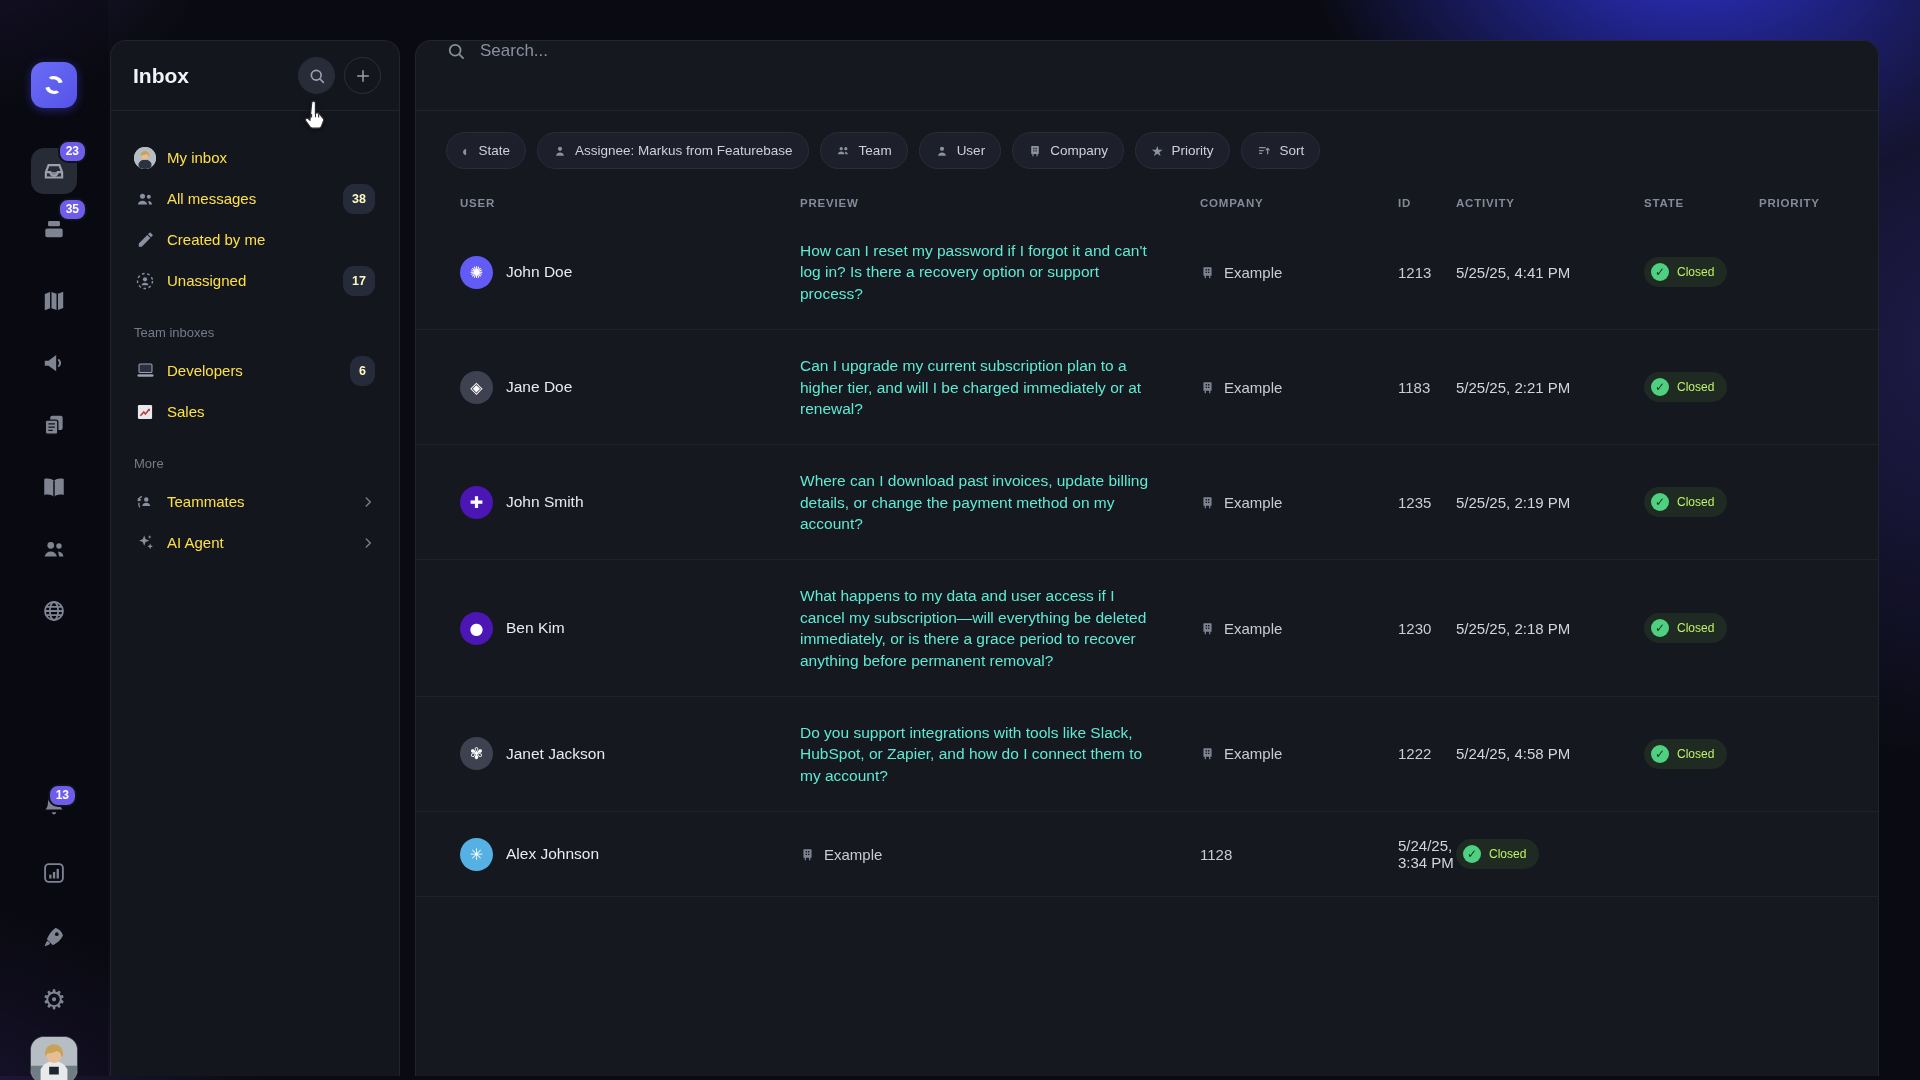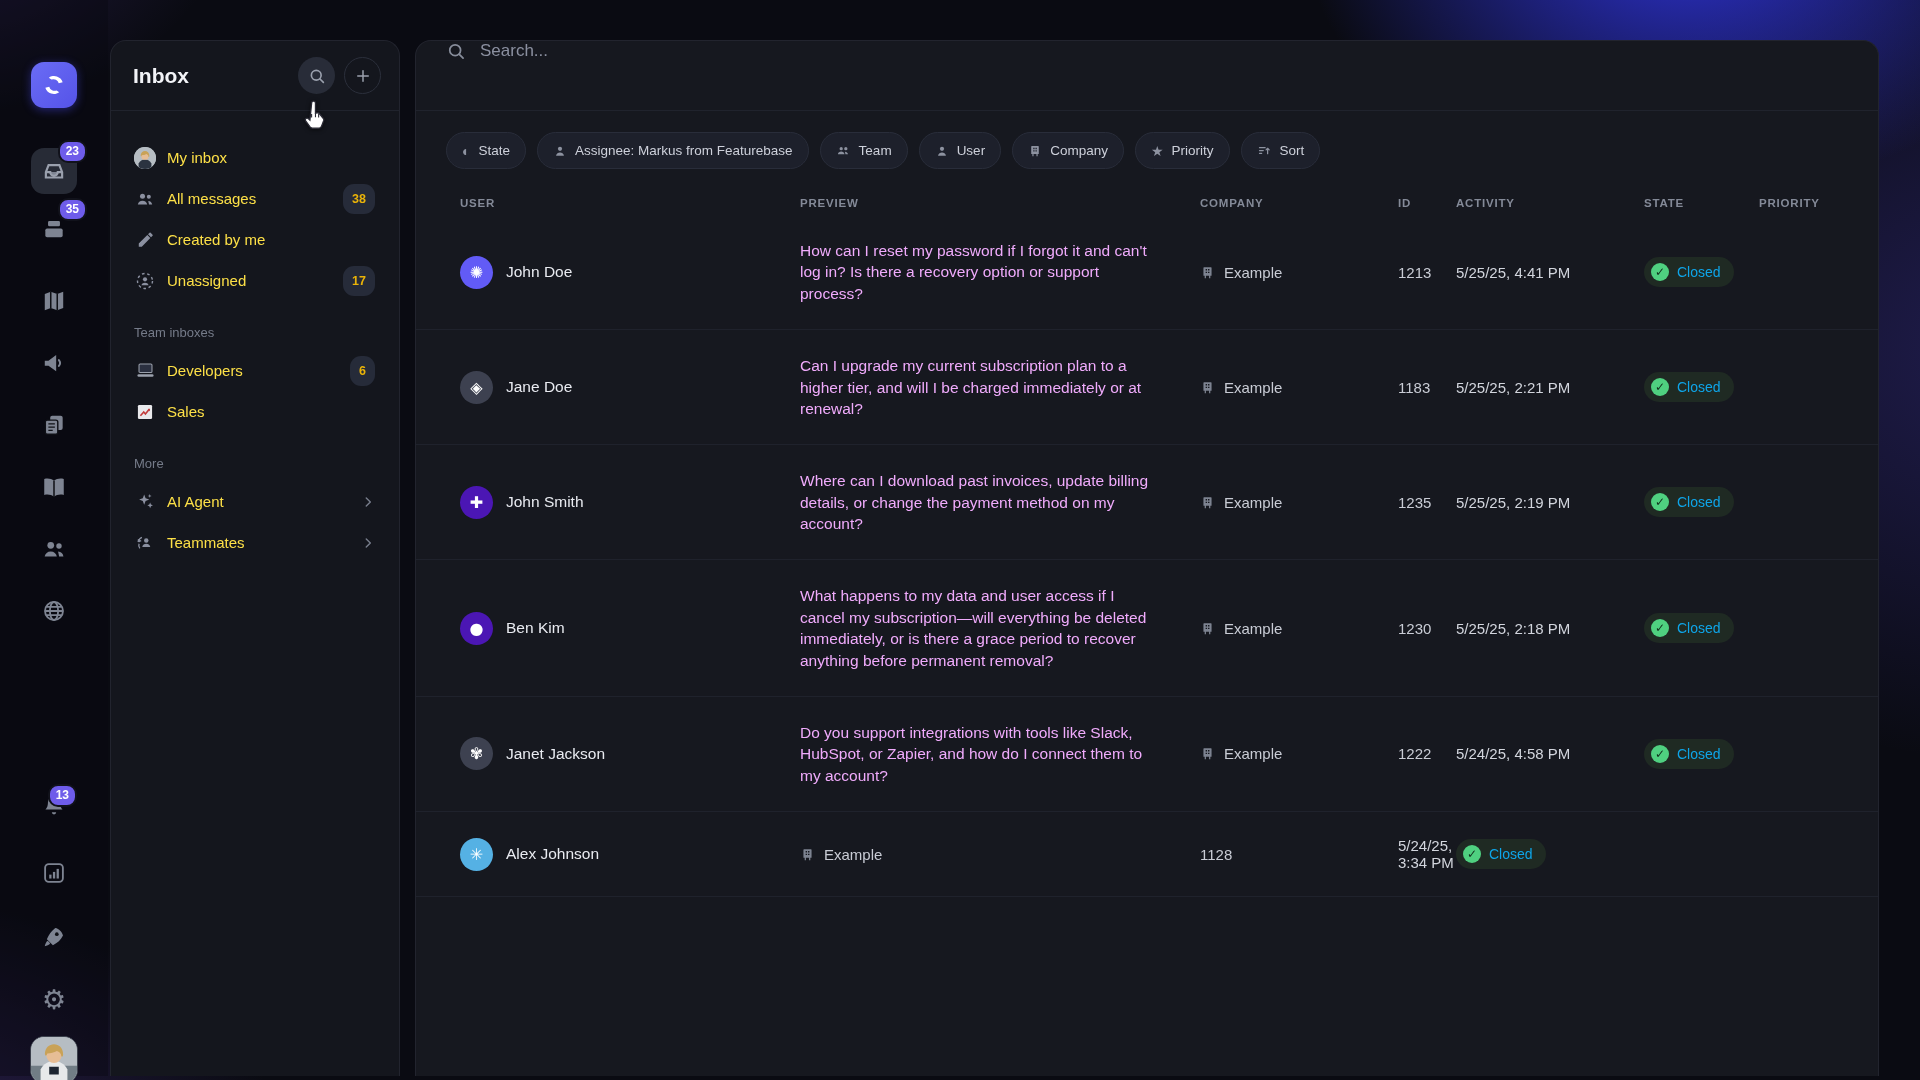--- a/index.html
+++ b/index.html
@@ -30,48 +30,48 @@
   .sidebar{ left:110px; width:290px; background:#14161d; }
   .sb-head{ height:70px; display:flex; align-items:center; padding:0 18px 0 22px; border-bottom:1px solid #20232d;justify-content:center; }
   .sb-title{ font-size:21px; font-weight:700; color:#f2f3f7; flex:1; }
   .round-btn{ width:37px; height:37px; border-radius:50%; display:flex; align-items:center; justify-content:center; color:#9aa0ad; cursor:pointer; }
   .round-btn.search{ background:#282c38; margin-right:9px; }
   .round-btn.plus{ border:1px solid #2b2f3b; }
   .sb-nav{ padding:26px 14px 0 14px; }
   .sb-item{ display:flex; align-items:center; height:41px; padding:0 10px 0 9px; border-radius:9px; cursor:pointer; }
   .sb-ico{ width:22px; height:22px; margin-right:11px; display:flex; align-items:center; justify-content:center; color:#8b90a0; flex:none; }
   .sb-label{ font-size:15px; color:#fde047; flex:1; }
-  .sb-badge{ background:#262b39; color:#eab308; font-size:12.5px; font-weight:600; padding:8px 9px; border-radius:11px; }
+  .sb-badge{ background:#262b39; color:#fef9c3; font-size:12.5px; font-weight:600; padding:8px 9px; border-radius:11px; }
   .sb-section{ font-size:13px; color:#757b89; padding:24px 10px 10px 9px; }
   .sb-chevron{ color:#787e8c; }
   .mini-avatar{ width:22px; height:22px; border-radius:50%; overflow:hidden; background:#b9c0c6; }
 
   
   .main{ left:415px; width:1464px; }
   .search-row{ height:70px; display:flex; align-items:flex-start; padding:0 30px; border-bottom:1px solid #20232d; color:#878d9b; }
   .search-row input{ background:transparent; border:none; outline:none; color:#e6e8ee; font-size:17px; margin-left:14px; flex:1; font-family:inherit; }
   .search-row input::placeholder{ color:#8b90a0; }
   .chips{ display:flex; gap:11px; padding:21px 30px 8px; }
   .chip{ display:inline-flex; align-items:center; gap:8px; height:37px; padding:0 15px; border-radius:19px; background:#1d202b; border:1px solid #292d3a; font-size:13.5px; color:#cdd0da; cursor:pointer; white-space:nowrap; }
   .chip .ci{ color:#8d92a0; display:flex; align-items:center; font-size:13px; }
 
   .thead{ display:grid; grid-template-columns:340px 400px 198px 58px 188px 115px 1fr; padding:20px 0 6px 44px; }
   .th{ font-size:11.5px; letter-spacing:.07em; color:#848a98; font-weight:700; }
   .trow{ display:grid; grid-template-columns:340px 400px 198px 58px 188px 115px 1fr; padding:25px 0 25px 44px; border-bottom:1px solid #1f222c; align-items:center; cursor:pointer; }
   .ucell{ display:flex; align-items:center; gap:13px; }
   .uavatar{ width:33px; height:33px; border-radius:50%; display:flex; align-items:center; justify-content:center; color:#fff; font-size:16px; flex:none; font-family:"DejaVu Sans",sans-serif; }
   .uname{ font-size:15.5px; font-weight:400; color:#e9ebf1; }
-  .preview{ font-size:15.5px; line-height:1.38; color:#f0abfc; padding-right:40px; }
+  .preview{ font-size:15.5px; line-height:1.38; color:#5eead4; padding-right:40px; }
   .ccell{ display:flex; align-items:center; gap:9px; color:#c9ccd5; font-size:15px; }
   .ccell .ci{ color:#7d8391; display:flex; }
   .idcell,.actcell{ font-size:15px; color:#c9ccd5; }
   .actcell{ color:#d2d5dd; font-weight:500; }
   .state-badge{ display:inline-flex; align-items:center; gap:8px; background:#1f2a23; border-radius:17px; padding:6px 13px 6px 7px; }
   .state-badge .chk{ width:18px; height:18px; border-radius:50%; background:#4fd080; color:#11301d; font-size:12px; font-weight:700; display:flex; align-items:center; justify-content:center; }
-  .state-badge span.lbl{ color:#0ea5e9; font-size:14px; font-weight:500; }
+  .state-badge span.lbl{ color:#bef264; font-size:12px; font-weight:500; }
 
   .cursor{ position:absolute; left:300px; top:100px; width:30px; height:34px; z-index:50; pointer-events:none; filter:drop-shadow(0 1px 2px rgba(0,0,0,.6)); }
   svg{ display:block; }
 </style>
 </head>
 <body>
 
 <nav class="rail">
   <div class="rail-item rail-logo" style="top:62px">
     <svg width="26" height="26" viewBox="0 0 24 24">
@@ -259,45 +259,45 @@
             <path d="M17.5 7.8 18 11l-3-1z" fill="#c33b3b"></path>
           </svg>
       </span>
       <span class="sb-label">Sales</span>
     </div>
 
     <div class="sb-section">More</div>
 
     <div class="sb-item">
       <span class="sb-ico">
-        <svg width="21" height="21" viewBox="0 0 24 24" fill="currentColor">
-            <path d="m10.5 4 1.6 4.2 4.2 1.6-4.2 1.6-1.6 4.2-1.6-4.2L4.7 9.8l4.2-1.6z"></path>
-            <path d="m17.3 13.2.9 2.3 2.3.9-2.3.9-.9 2.3-.9-2.3-2.3-.9 2.3-.9z"></path>
-            <path d="m16.8 3.4.6 1.6 1.6.6-1.6.6-.6 1.6-.6-1.6-1.6-.6 1.6-.6z"></path>
-          </svg>
-      </span>
-      <span class="sb-label">AI Agent</span>
-      <span class="sb-chevron">
-        <svg width="14" height="14" viewBox="0 0 24 24" fill="none" stroke="currentColor" stroke-width="2.4">
-            <path d="m9 5 7 7-7 7" stroke-linecap="round" stroke-linejoin="round"></path>
-          </svg>
-      </span>
-    </div>
-
-    <div class="sb-item">
-      <span class="sb-ico">
         <svg width="20" height="20" viewBox="0 0 24 24" fill="currentColor">
             <circle cx="13.5" cy="9" r="2.7"></circle>
             <path d="M8.7 16.8c.5-2.5 2.4-3.9 4.8-3.9s4.3 1.4 4.8 3.9z"></path>
             <path d="M8.3 5.2A5.5 5.5 0 0 0 4.6 10l-1.5-.4" fill="none" stroke="currentColor" stroke-width="1.6"></path>
             <path d="M5.8 18.5A5.5 5.5 0 0 1 4.9 13" fill="none" stroke="currentColor" stroke-width="1.6"></path>
             <path d="m3.9 7.6 1 2.6 2.5-1" fill="none" stroke="currentColor" stroke-width="1.6"></path>
           </svg>
       </span>
       <span class="sb-label">Teammates</span>
+      <span class="sb-chevron">
+        <svg width="14" height="14" viewBox="0 0 24 24" fill="none" stroke="currentColor" stroke-width="2.4">
+            <path d="m9 5 7 7-7 7" stroke-linecap="round" stroke-linejoin="round"></path>
+          </svg>
+      </span>
+    </div>
+
+    <div class="sb-item">
+      <span class="sb-ico">
+        <svg width="21" height="21" viewBox="0 0 24 24" fill="currentColor">
+            <path d="m10.5 4 1.6 4.2 4.2 1.6-4.2 1.6-1.6 4.2-1.6-4.2L4.7 9.8l4.2-1.6z"></path>
+            <path d="m17.3 13.2.9 2.3 2.3.9-2.3.9-.9 2.3-.9-2.3-2.3-.9 2.3-.9z"></path>
+            <path d="m16.8 3.4.6 1.6 1.6.6-1.6.6-.6 1.6-.6-1.6-1.6-.6 1.6-.6z"></path>
+          </svg>
+      </span>
+      <span class="sb-label">AI Agent</span>
       <span class="sb-chevron">
         <svg width="14" height="14" viewBox="0 0 24 24" fill="none" stroke="currentColor" stroke-width="2.4">
             <path d="m9 5 7 7-7 7" stroke-linecap="round" stroke-linejoin="round"></path>
           </svg>
       </span>
     </div>
   </div>
 </aside>
 
 <main class="card main">

